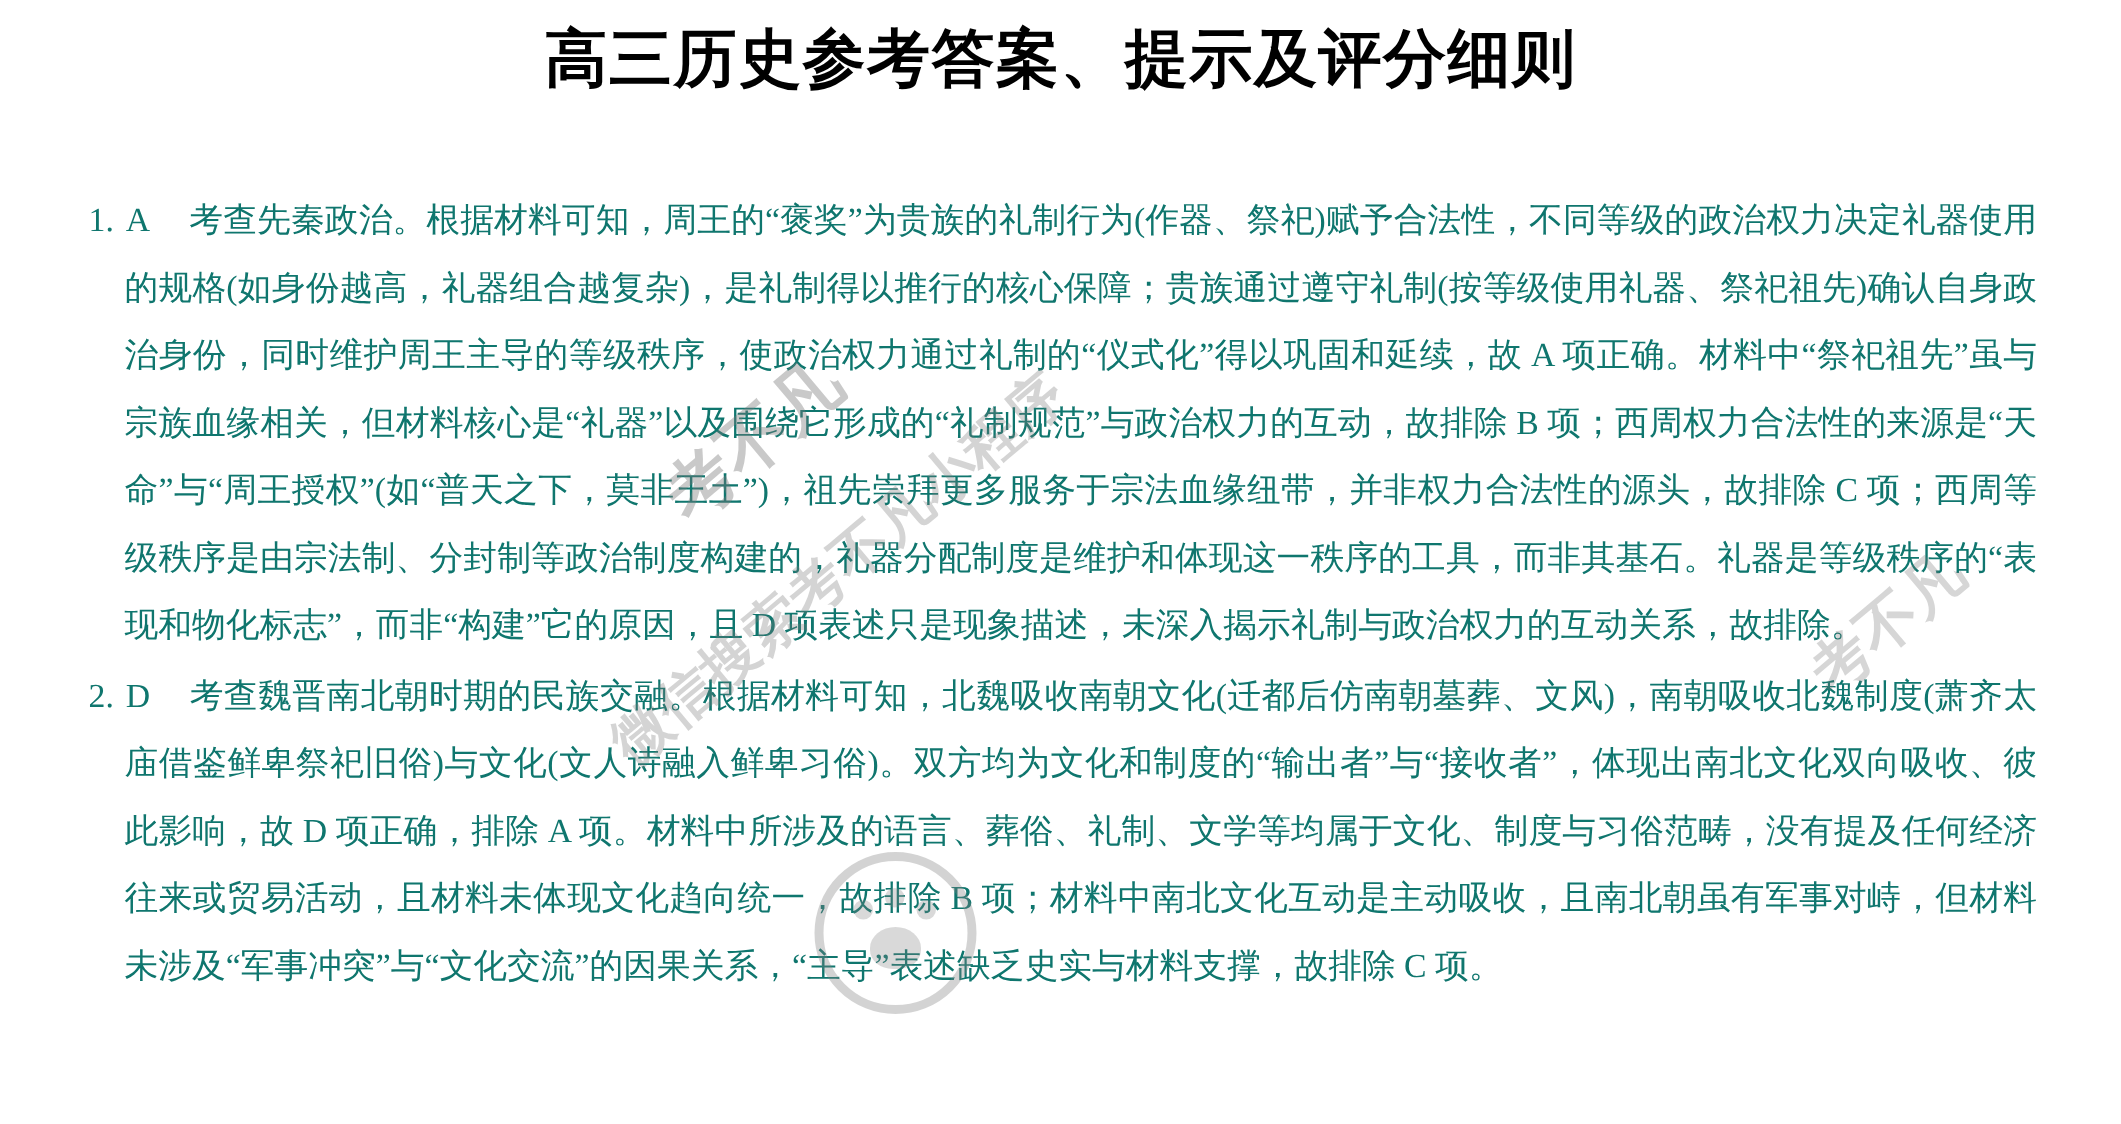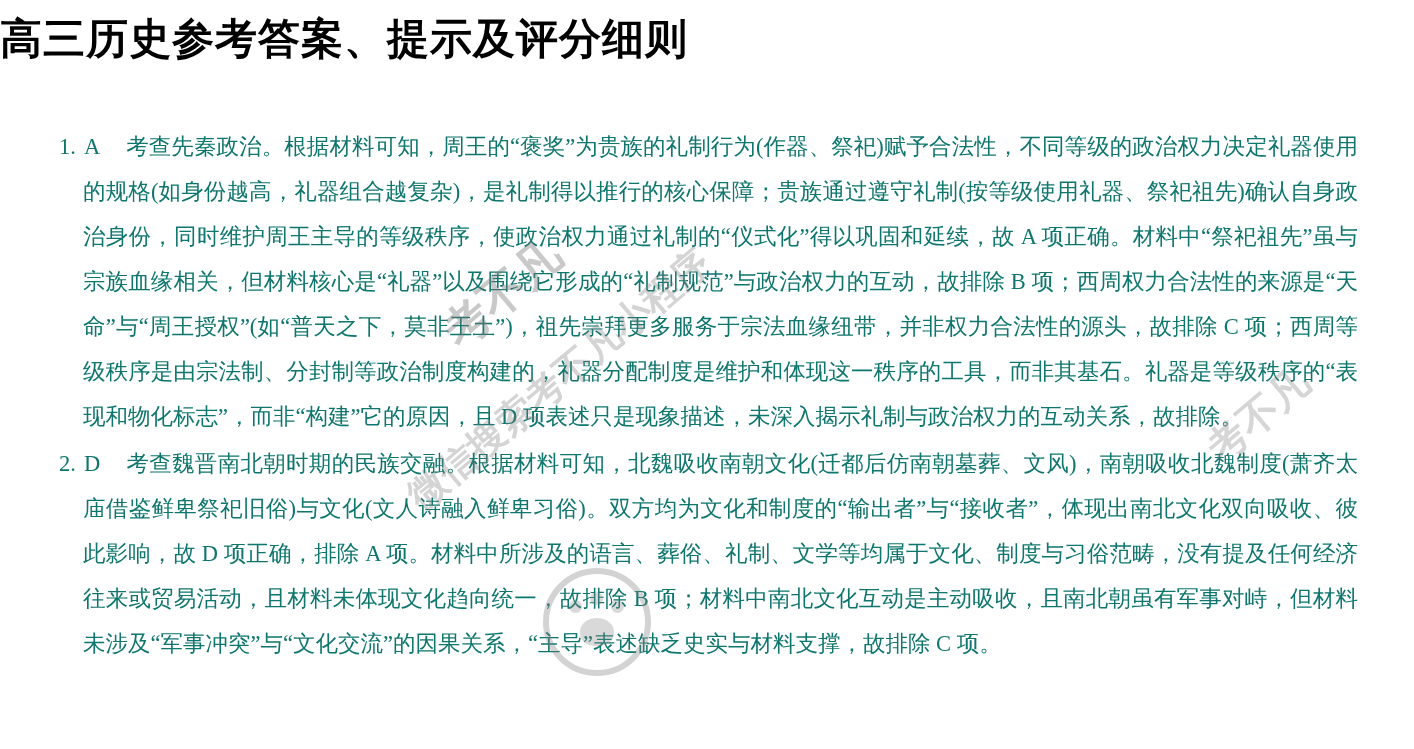--- a/index.html
+++ b/index.html
@@ -7,21 +7,21 @@
     position:relative;
     width:1414px;height:749px;
     background:#ffffff;
     overflow:hidden;
     font-family:"Liberation Serif","DejaVu Serif",serif;
     color:#111;
   }
   .title{
     margin:0;
     padding-top:14px;
-    text-align:left;
+    text-align:center;
     font-family:"Liberation Sans","DejaVu Sans",sans-serif;
     font-weight:900;
     font-size:42px;
     line-height:50px;
     letter-spacing:1px;
     color:#000;
   }
   .content{
     position:absolute;
     left:57px;right:54px;top:122px;

